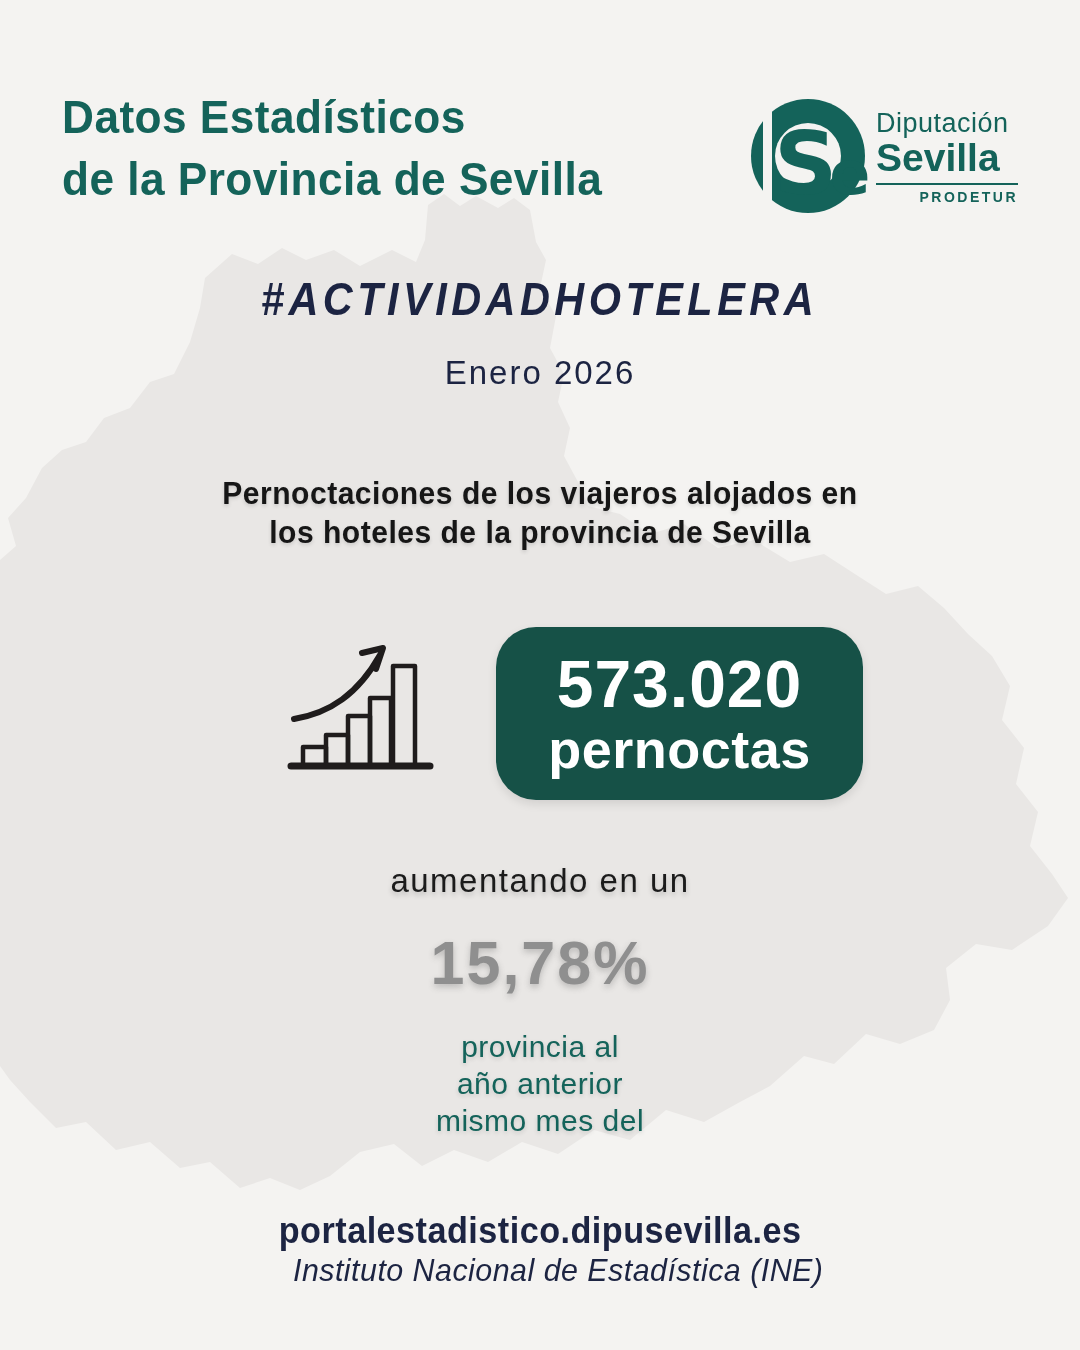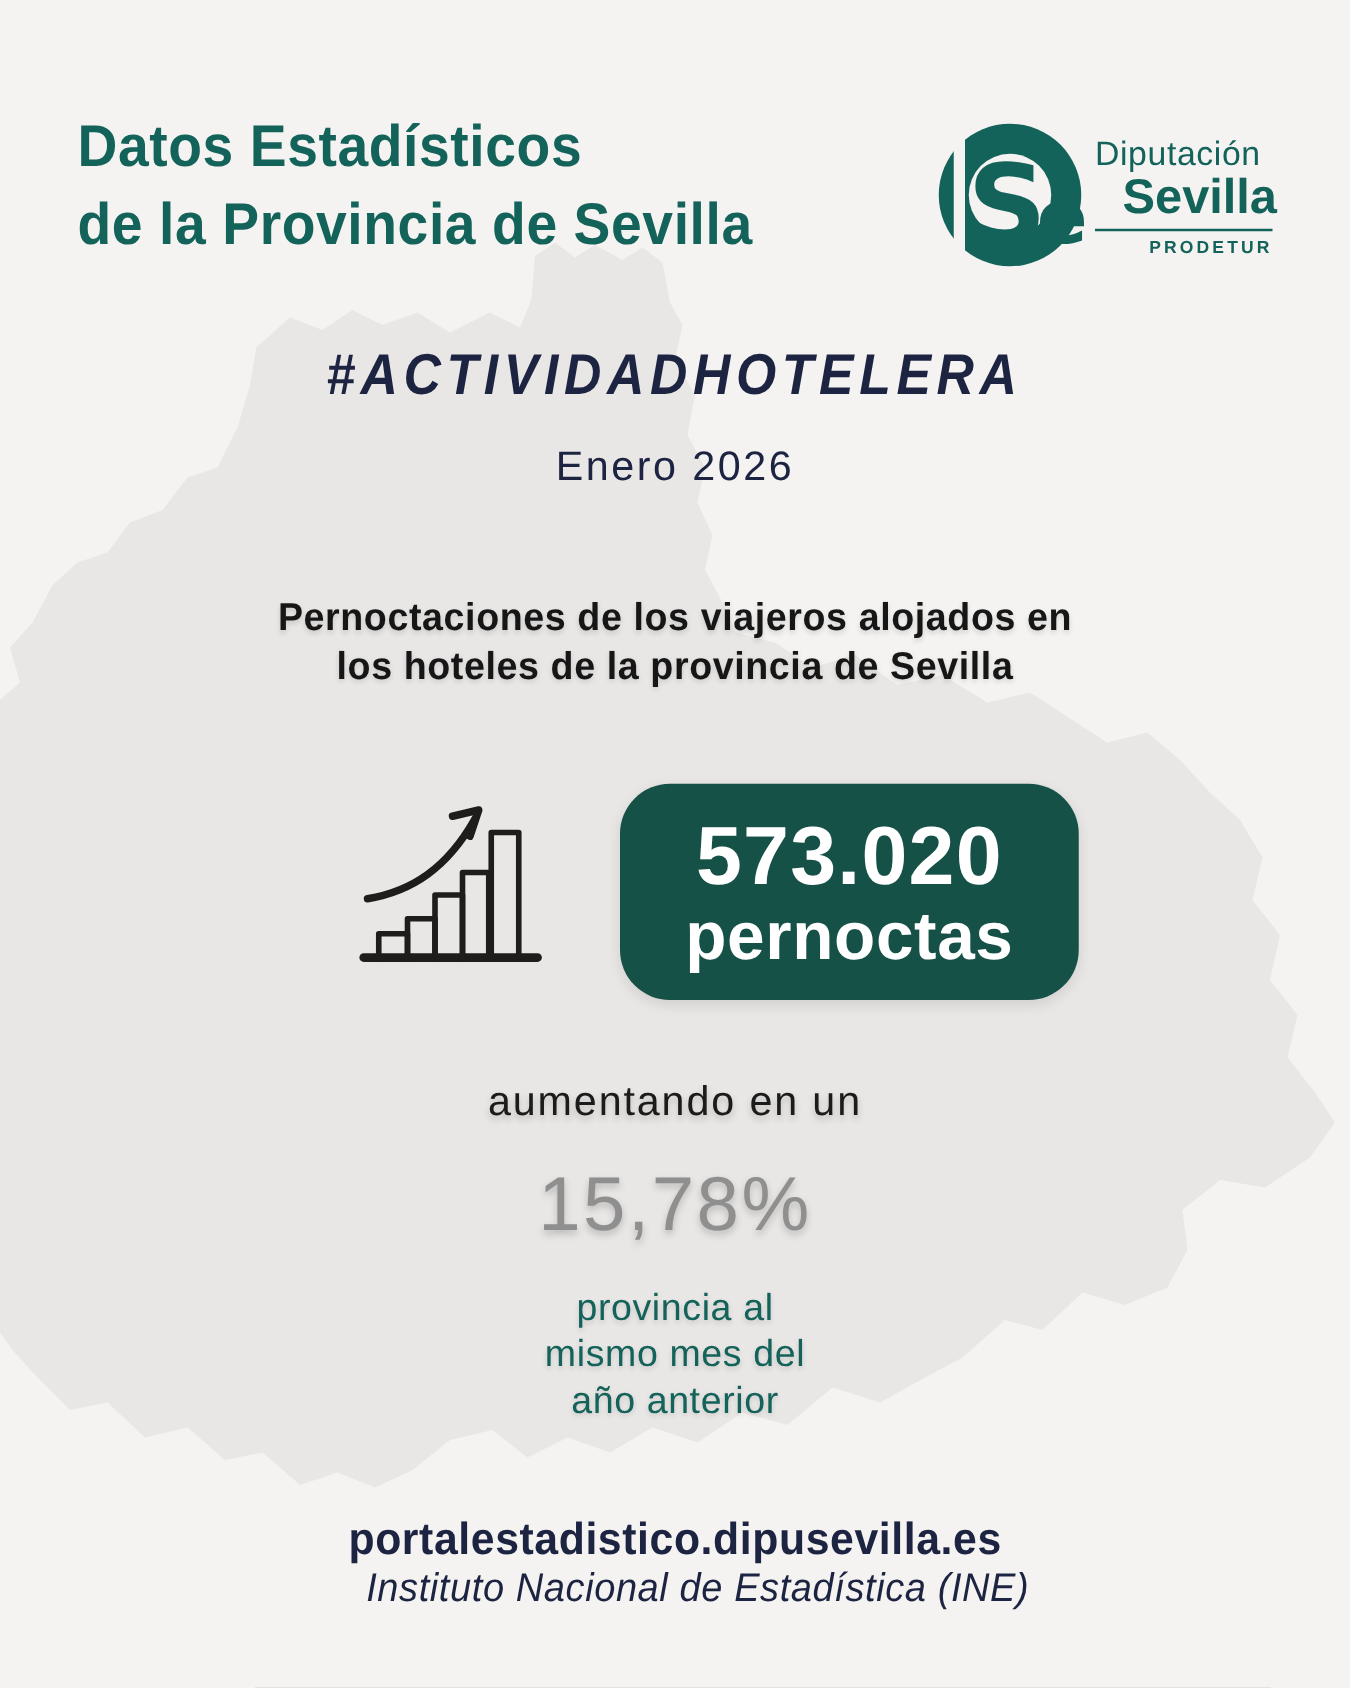--- a/index.html
+++ b/index.html
@@ -40,21 +40,21 @@
     position:absolute;left:746px;top:92px;width:290px;height:132px;
     display:flex;align-items:flex-start;
   }
   .logo-mark{flex:0 0 auto;}
   .logo-text{
     margin-left:6px;margin-top:16px;width:142px;
     color:var(--teal);
     display:flex;flex-direction:column;
   }
   .logo-text .l1{font-size:27px;font-weight:400;letter-spacing:.5px;line-height:30px;}
-  .logo-text .l2{font-size:39px;font-weight:bold;line-height:40px;letter-spacing:0;margin-left:22px;}
+  .logo-text .l2{font-size:39px;font-weight:bold;line-height:40px;letter-spacing:0;}
   .logo-rule{border:none;border-top:2px solid var(--teal);margin:5px 0 4px 0;width:100%;}
   .logo-text .l3{font-size:14px;font-weight:bold;letter-spacing:2.5px;text-align:right;}
 
   .hashtag{
     position:absolute;left:0;top:272px;width:100%;
     text-align:center;
     color:var(--navy);
     font-weight:bold;font-size:46px;
     letter-spacing:5px;
     white-space:nowrap;
@@ -94,21 +94,21 @@
     position:absolute;left:0;top:862px;width:100%;
     text-align:center;
     color:#1b1b1b;
     font-size:33px;letter-spacing:1.5px;
     text-shadow:0 3px 5px rgba(60,60,60,.25);
   }
   .percent{
     position:absolute;left:0;top:928px;width:100%;
     text-align:center;
     color:var(--gray);
-    font-size:61px;font-weight:normal;letter-spacing:2px;
+    font-size:61px;font-weight:bold;letter-spacing:2px;
     text-shadow:0 3px 6px rgba(80,80,80,.30);
   }
   .note{
     position:absolute;left:0;top:1028px;width:100%;
     text-align:center;
     color:var(--teal);
     font-size:30px;line-height:37px;letter-spacing:.5px;
     text-shadow:0 2px 4px rgba(60,60,60,.18);
   }
 
@@ -202,22 +202,22 @@
 
   <div class="stat-box">
     <div class="value">573.020</div>
     <div class="unit">pernoctas</div>
   </div>
 
   <div class="lead">aumentando en un</div>
   <div class="percent">15,78%</div>
   <div class="note">
     <div>provincia al</div>
+    <div>año anterior</div>
     <div>mismo mes del</div>
-    <div>año anterior</div>
   </div>
 
   <div class="footer-url">
     <span>portalestadistico.dipusevilla.es</span>
   </div>
   <div class="footer-src">
     <span>Instituto Nacional de Estadística (INE)</span>
   </div>
 
 </div>

